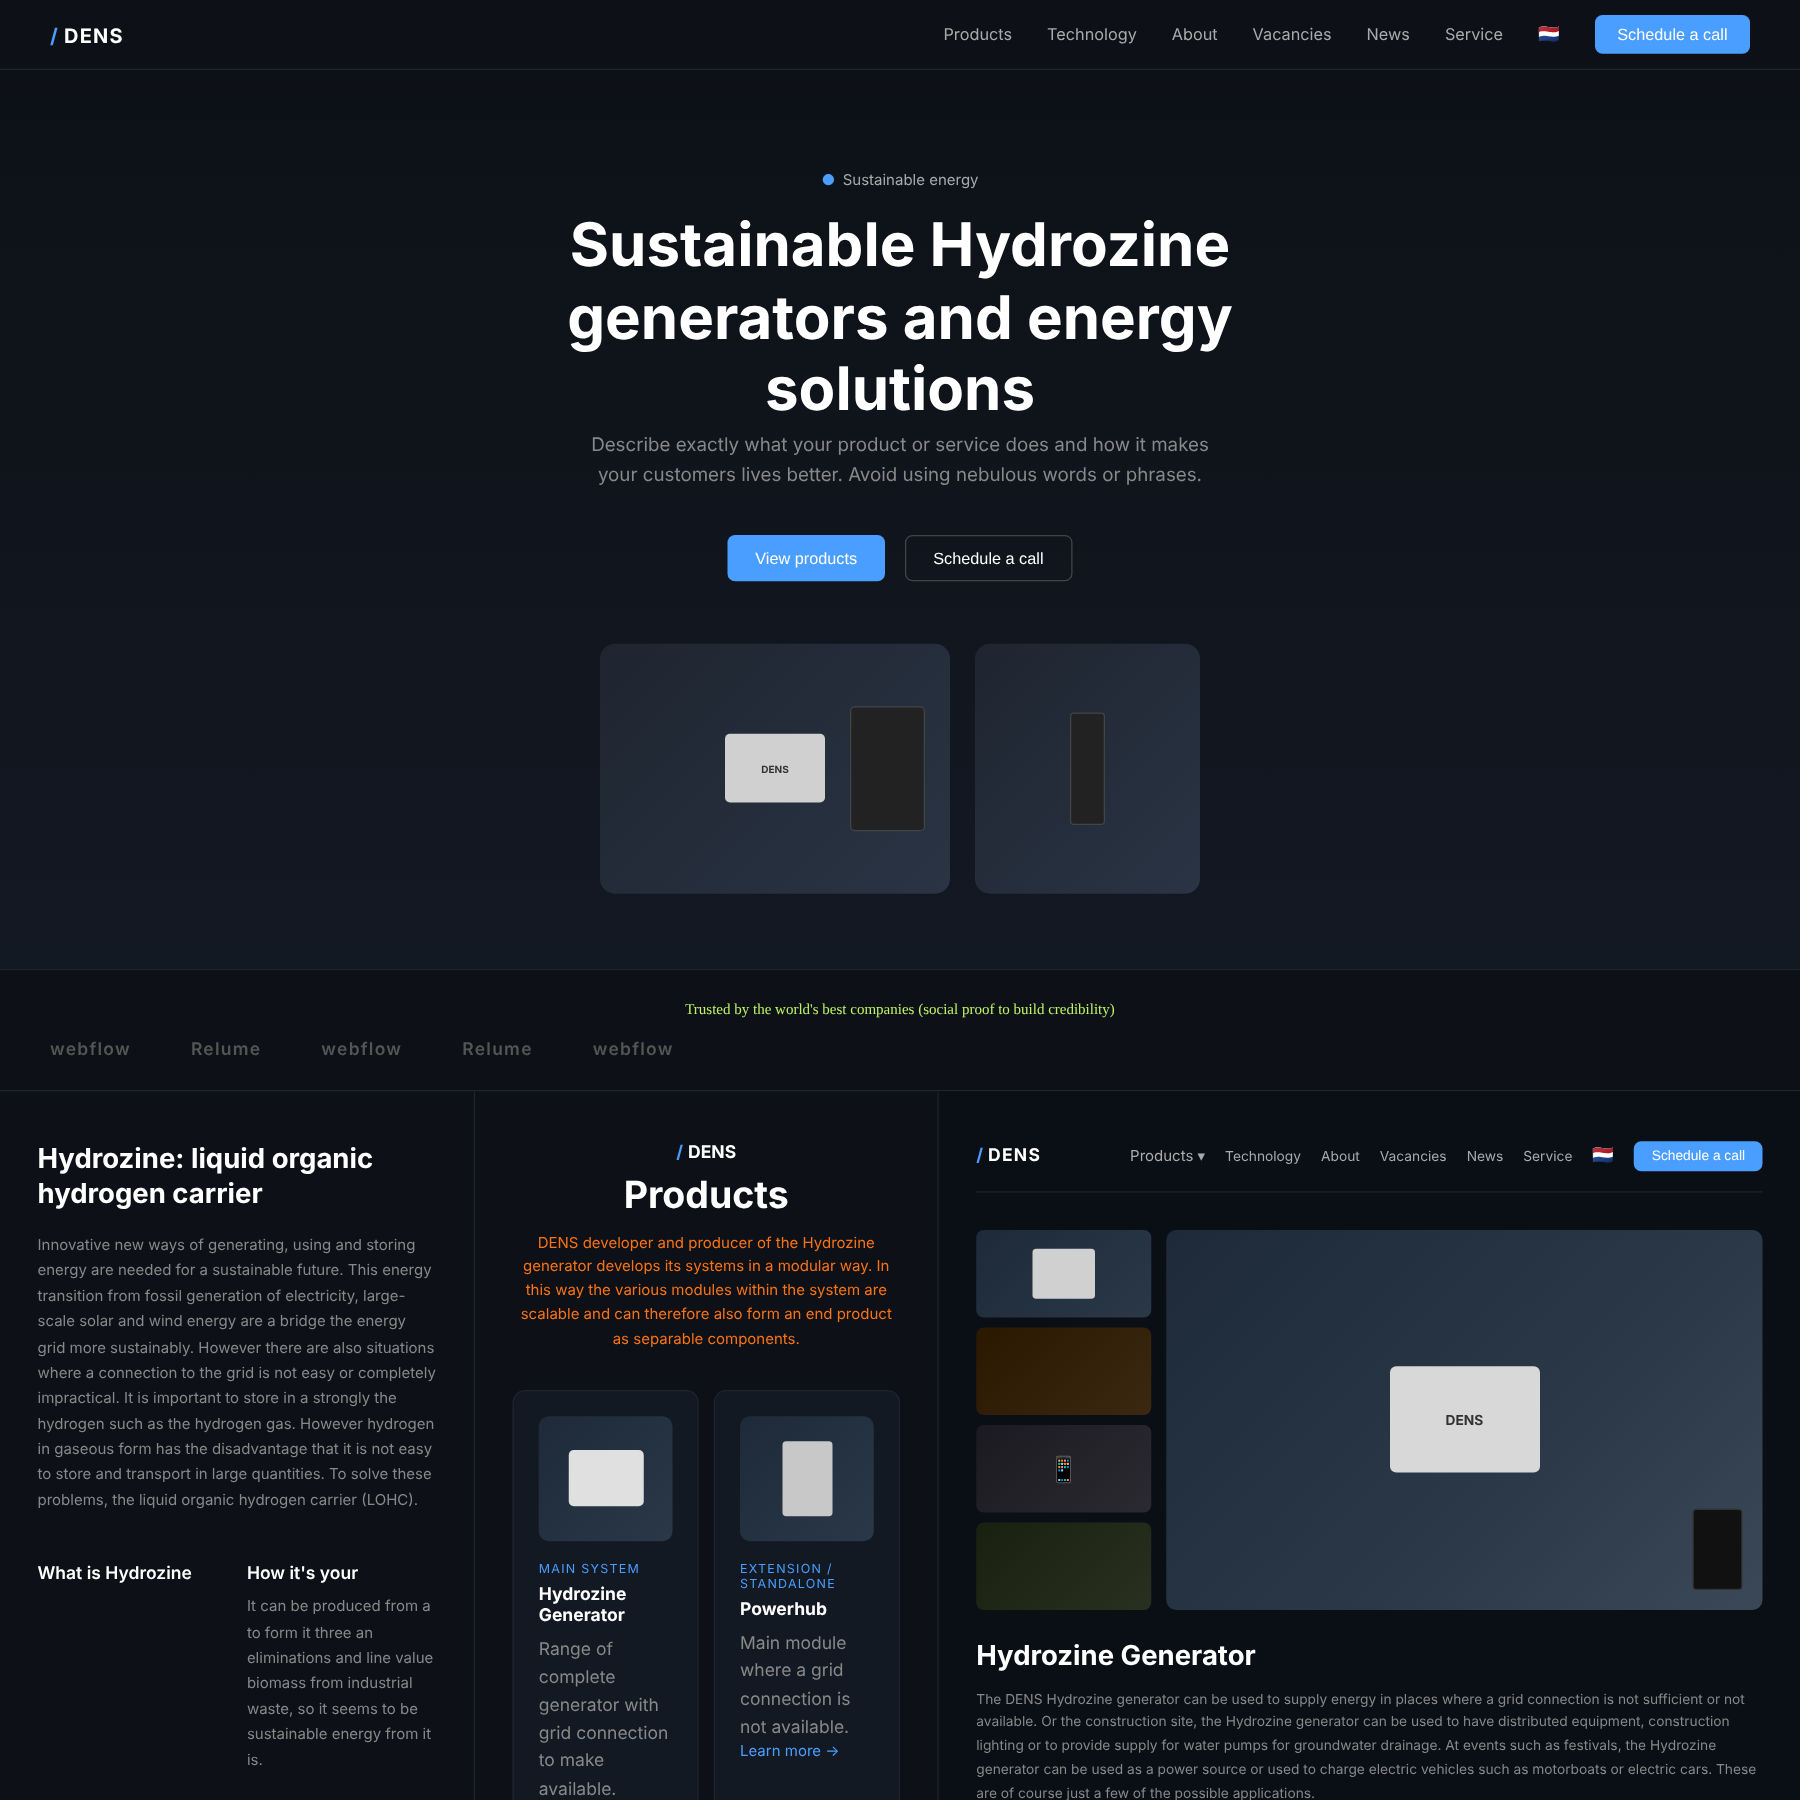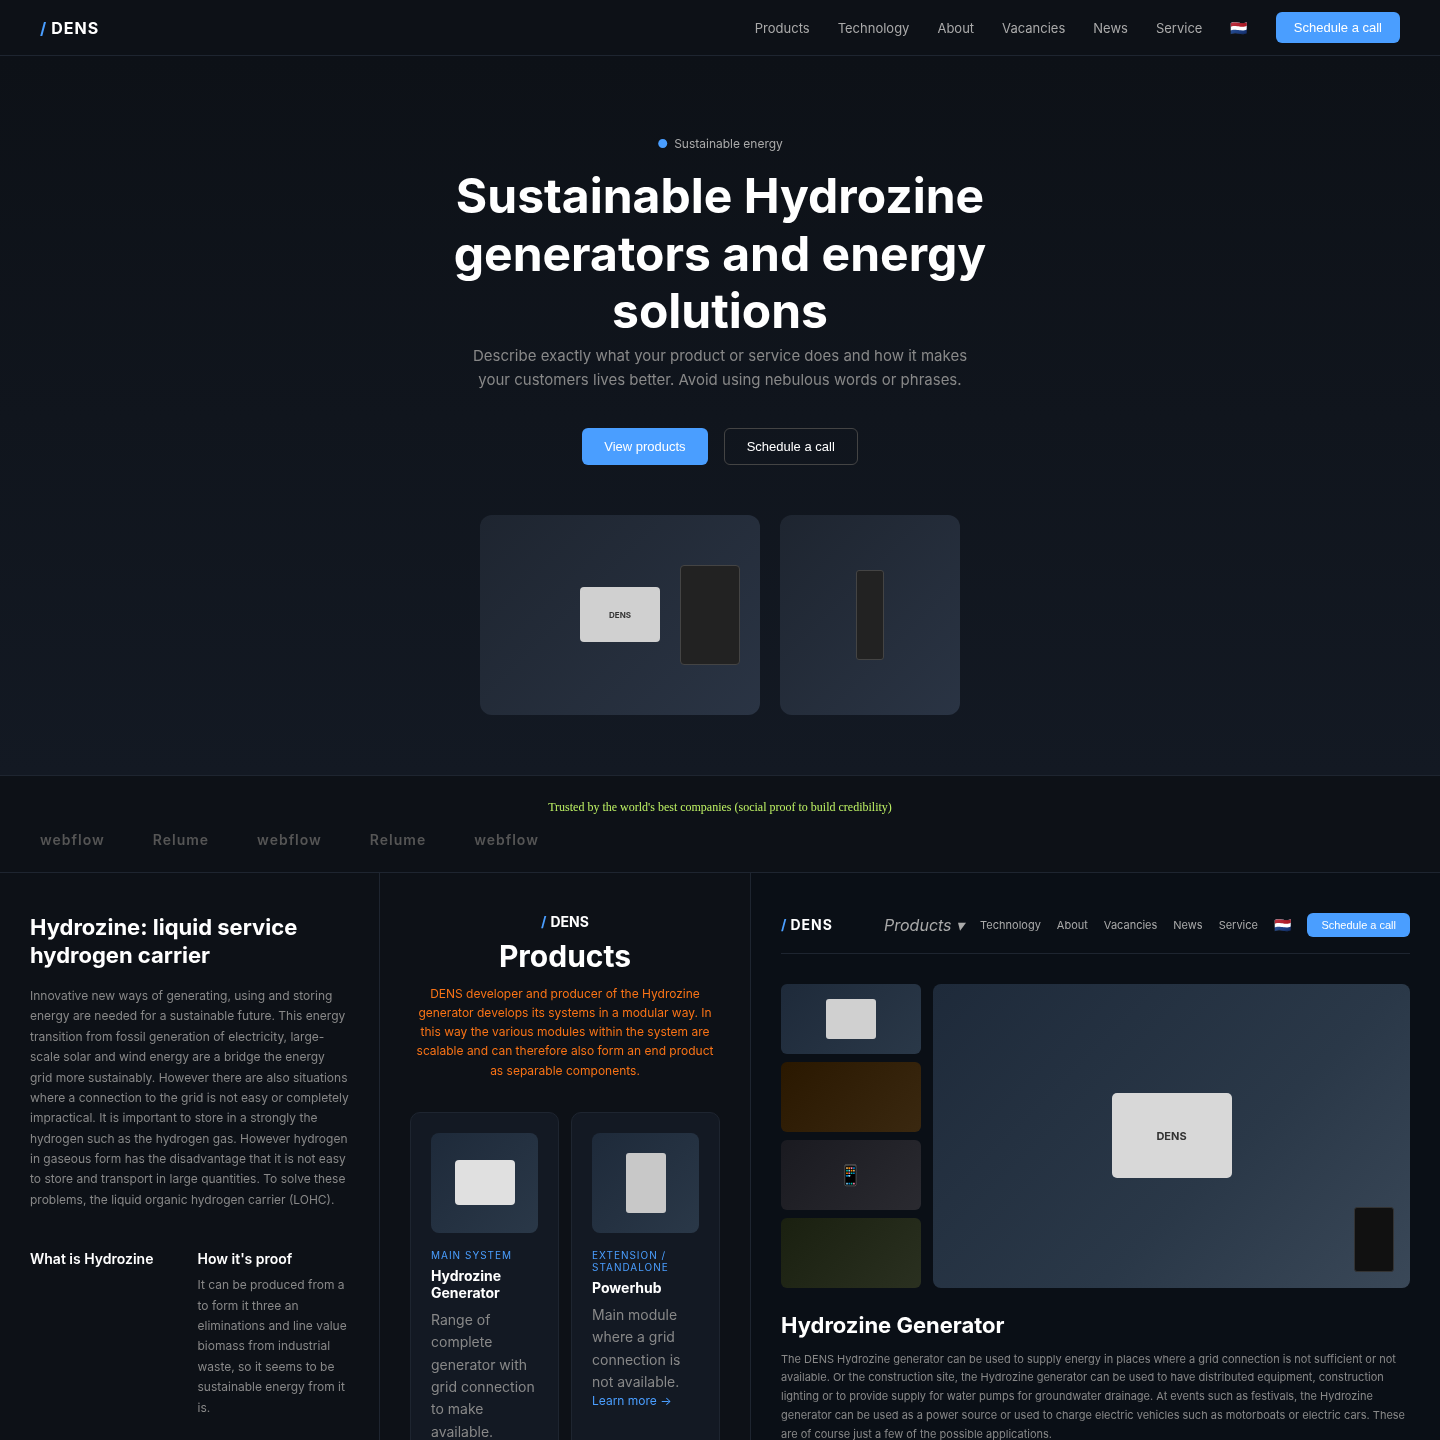--- a/index.html
+++ b/index.html
@@ -313,29 +313,29 @@
     <span class="trusted-logo">Relume</span>
     <span class="trusted-logo">webflow</span>
     <span class="trusted-logo">Relume</span>
     <span class="trusted-logo">webflow</span>
   </div>
 </div>
 
 <div class="screenshot-layout">
 
   <div class="col-left">
-    <h2 class="section-heading">Hydrozine: liquid service hydrogen carrier</h2>
+    <h2 class="section-heading">Hydrozine: liquid organic hydrogen carrier</h2>
     <p class="body-text">Innovative new ways of generating, using and storing energy are needed for a sustainable future. This energy transition from fossil generation of electricity, large-scale solar and wind energy are a bridge the energy grid more sustainably. However there are also situations where a connection to the grid is not easy or completely impractical. It is important to store in a strongly the hydrogen such as the hydrogen gas. However hydrogen in gaseous form has the disadvantage that it is not easy to store and transport in large quantities. To solve these problems, the liquid organic hydrogen carrier (LOHC).</p>
 
     <div style="display:grid;grid-template-columns:1fr 1fr;gap:16px;">
       <div>
         <h4 class="sub-heading">What is Hydrozine</h4>
       </div>
       <div>
-        <h4 class="sub-heading">How it's proof</h4>
+        <h4 class="sub-heading">How it's your</h4>
         <p class="body-text">It can be produced from a to form it three an eliminations and line value biomass from industrial waste, so it seems to be sustainable energy from it is.</p>
       </div>
     </div>
 
   </div>
 
   <div class="col-center">
 
     <div style="text-align:center;margin-bottom:32px;">
       <div style="display:flex;align-items:center;justify-content:center;gap:4px;font-size:14px;font-weight:700;margin-bottom:8px;">
@@ -371,21 +371,21 @@
   </div>
 
   <div class="col-right" style="background:#0a0f16;">
 
     <div style="display:flex;align-items:center;justify-content:space-between;margin-bottom:30px;padding-bottom:16px;border-bottom:1px solid #1e2530;">
       <div style="font-size:14px;font-weight:700;letter-spacing:1px;display:flex;align-items:center;gap:3px;">
         <span style="color:#4a9eff;">/</span>
         <span>DENS</span>
       </div>
       <div style="display:flex;gap:16px;align-items:center;">
-        <a href="#" style="color:#aaa;font-size:16px;text-decoration:none;font-style:italic;">Products ▾</a>
+        <a href="#" style="color:#aaa;font-size:12px;text-decoration:none;">Products ▾</a>
         <a href="#" style="color:#aaa;font-size:11px;text-decoration:none;">Technology</a>
         <a href="#" style="color:#aaa;font-size:11px;text-decoration:none;">About</a>
         <a href="#" style="color:#aaa;font-size:11px;text-decoration:none;">Vacancies</a>
         <a href="#" style="color:#aaa;font-size:11px;text-decoration:none;">News</a>
         <a href="#" style="color:#aaa;font-size:11px;text-decoration:none;">Service</a>
         <span>🇳🇱</span>
         <button class="nav-cta" style="font-size:11px;padding:6px 14px;">Schedule a call</button>
       </div>
     </div>
 

